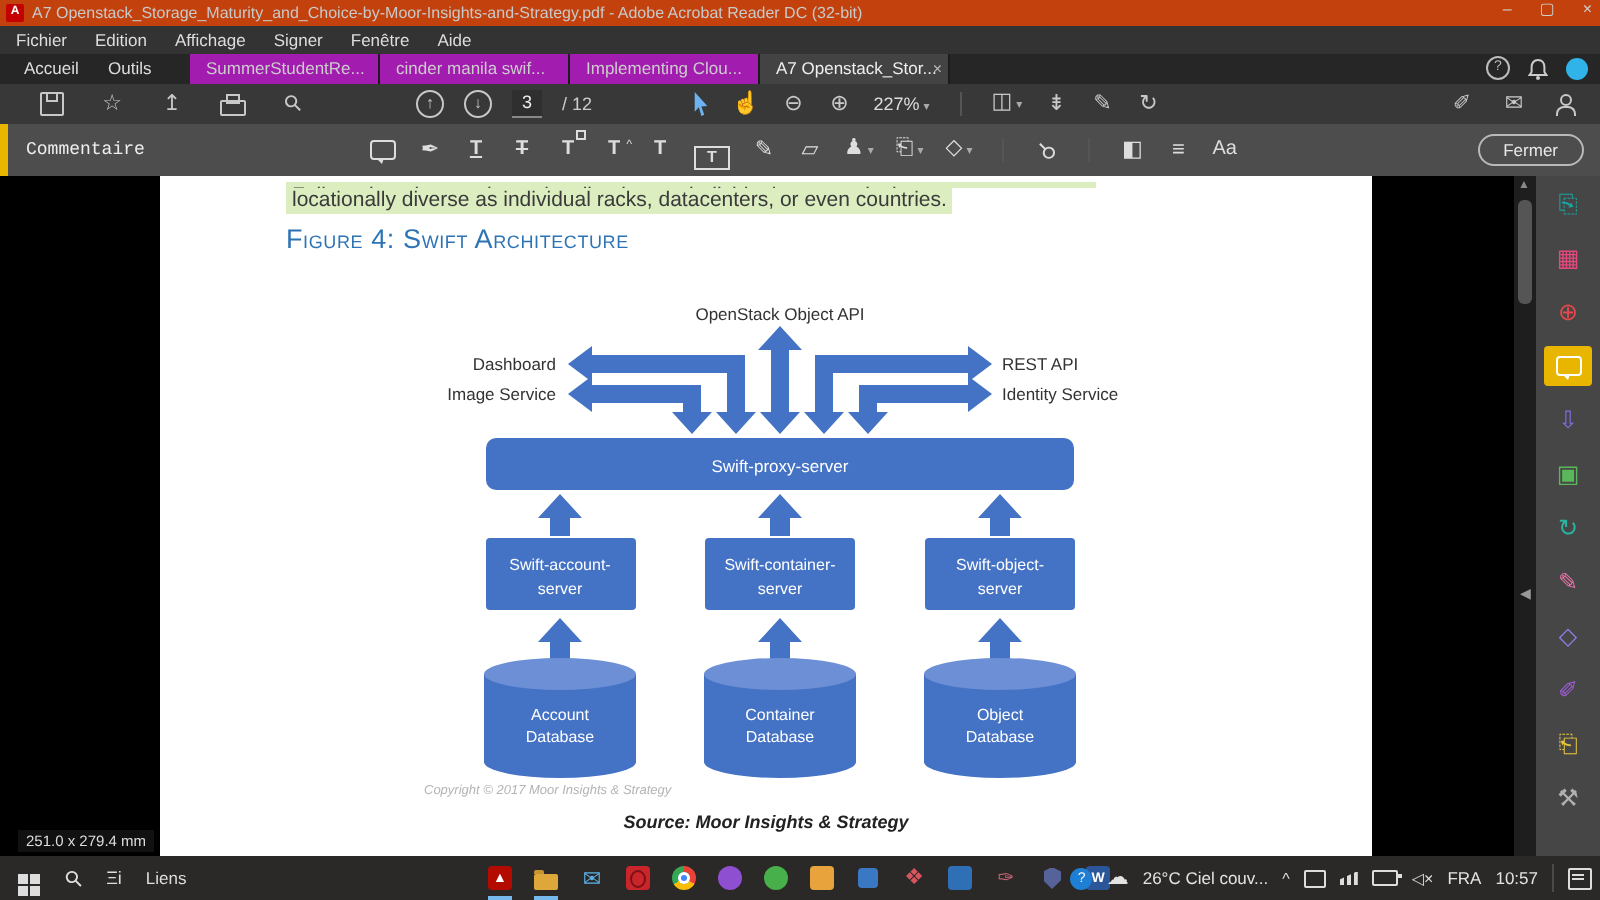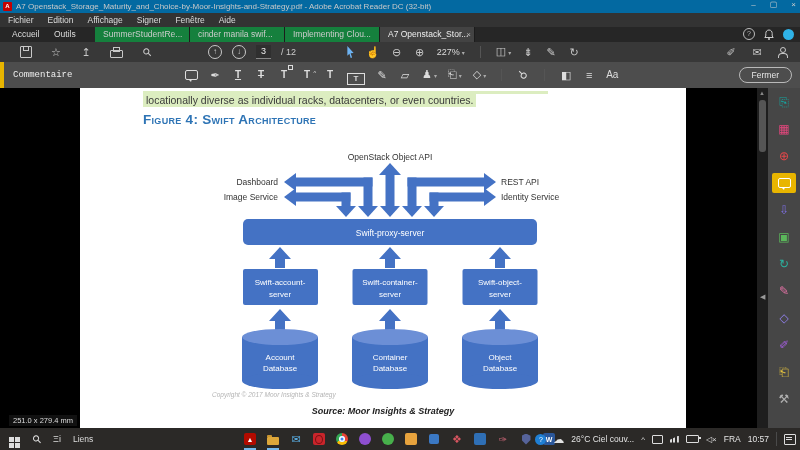--- a/index.html
+++ b/index.html
@@ -1,31 +1,31 @@
 <!DOCTYPE html>
 <html><head>
 <meta charset="utf-8">
 <style>
   html,body{margin:0;padding:0;background:#000;}
   .screen{position:relative;width:800px;height:450px;overflow:hidden;
     font-family:"Liberation Sans",sans-serif;background:#2a2a2a;color:#ccc;}
   
-  .titlebar{position:absolute;left:0;top:0;width:800px;height:13px;background:#0369a1;
+  .titlebar{position:absolute;left:0;top:0;width:800px;height:13px;background:#c2410c;
     display:flex;align-items:center;font-size:8px;color:#c9c9c9;}
   .pdf-badge{width:9px;height:9px;background:#c40000;color:#fff;font-size:6px;line-height:9px;
     text-align:center;margin:0 4px 0 3px;border-radius:1px;font-weight:bold;}
   .win-ctrls{position:absolute;right:4px;top:0;display:flex;gap:14px;font-size:8px;color:#cfcfcf;}
   .win-ctrls span{cursor:default;}
   
   .menubar{position:absolute;left:0;top:13px;width:800px;height:14px;background:#333;
     display:flex;align-items:center;gap:14px;padding-left:8px;font-size:8.5px;color:#ddd;}
   
   .tabbar{position:absolute;left:0;top:27px;width:800px;height:15px;background:#262626;font-size:8.5px;}
   .tab-plain{position:absolute;top:0;height:15px;line-height:15px;color:#ddd;padding:0 6px;text-align:right;}
-  .tab-doc{position:absolute;top:0;height:15px;line-height:15px;background:#15803d;color:#ccc;
+  .tab-doc{position:absolute;top:0;height:15px;line-height:15px;background:#a21caf;color:#ccc;
     border-right:1px solid #1c1c1c;padding:0 8px;width:78px;white-space:nowrap;overflow:hidden;}
   .tab-doc.active{background:#434343;color:#eee;}
   .tab-close{position:absolute;right:3px;top:0;font-size:8px;color:#bbb;}
   .tab-right{position:absolute;right:6px;top:1px;display:flex;gap:9px;align-items:center;}
   .help-circle{width:10px;height:10px;border:1px solid #bbb;border-radius:50%;font-size:7px;
     line-height:10px;text-align:center;color:#bbb;}
   .avatar{width:11px;height:11px;border-radius:50%;background:#2fb3e8;}
   
   .toolbar{position:absolute;left:0;top:42px;width:800px;height:20px;background:#383838;
     border-bottom:1px solid #262626;color:#c8c8c8;}
@@ -60,21 +60,21 @@
   .fermer{position:absolute;right:8px;top:5px;height:14px;line-height:14px;border:1px solid #b9b9b9;
     border-radius:8px;padding:0 12px;font-size:8.5px;color:#e8e8e8;}
   
   .docarea{position:absolute;left:0;top:88px;width:800px;height:340px;background:#000000;}
   .pagewhite{position:absolute;left:80px;top:0;width:606px;height:340px;background:#fff;}
   .clipline{position:absolute;left:63px;top:0;height:6px;overflow:hidden;white-space:nowrap;}
   .clipline span{display:inline-block;background:#dcedc0;font-size:10.5px;line-height:14px;
     margin-top:-8px;padding:0 3px;color:#3a3a3a;}
   .hline2{position:absolute;left:63px;top:6px;background:#dcedc0;font-size:10.5px;line-height:13px;
     padding:0 3px;color:#3a3a3a;white-space:nowrap;}
-  .figtitle{position:absolute;left:63px;top:24px;font-size:13.5px;font-weight:700;color:#2e74b5;
+  .figtitle{position:absolute;left:63px;top:24px;font-size:13.5px;font-weight:400;color:#2e74b5;
     font-variant:small-caps;letter-spacing:.3px;}
   .diagram{position:absolute;left:0;top:52px;}
   
   .scrollbar{position:absolute;left:757px;top:0;width:11px;height:340px;background:#1e1e1e;}
   .sb-up{position:absolute;left:2px;top:2px;font-size:6px;color:#888;}
   .sb-thumb{position:absolute;left:2px;top:12px;width:7px;height:52px;background:#555;border-radius:3px;}
   
   .rail{position:absolute;left:768px;top:0;width:32px;height:340px;background:#464646;
     display:flex;flex-direction:column;align-items:center;padding-top:6px;gap:11px;box-sizing:border-box;}
   .rico{width:16px;height:16px;font-size:12px;line-height:16px;text-align:center;cursor:default;}

